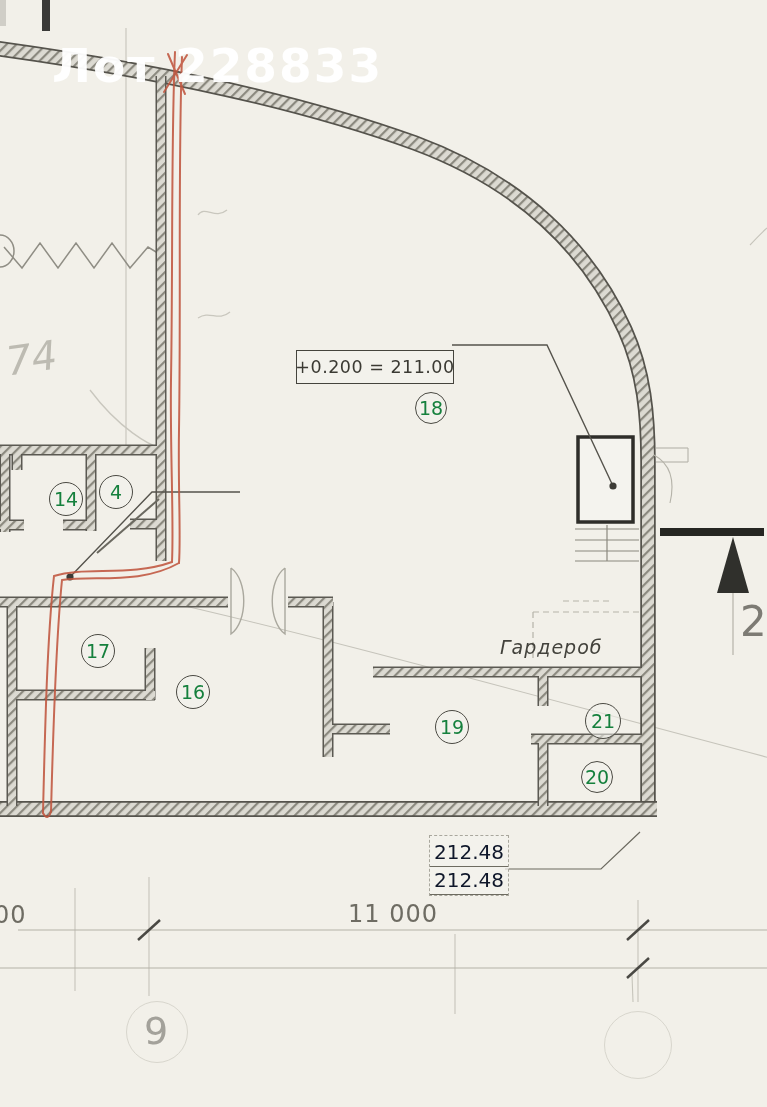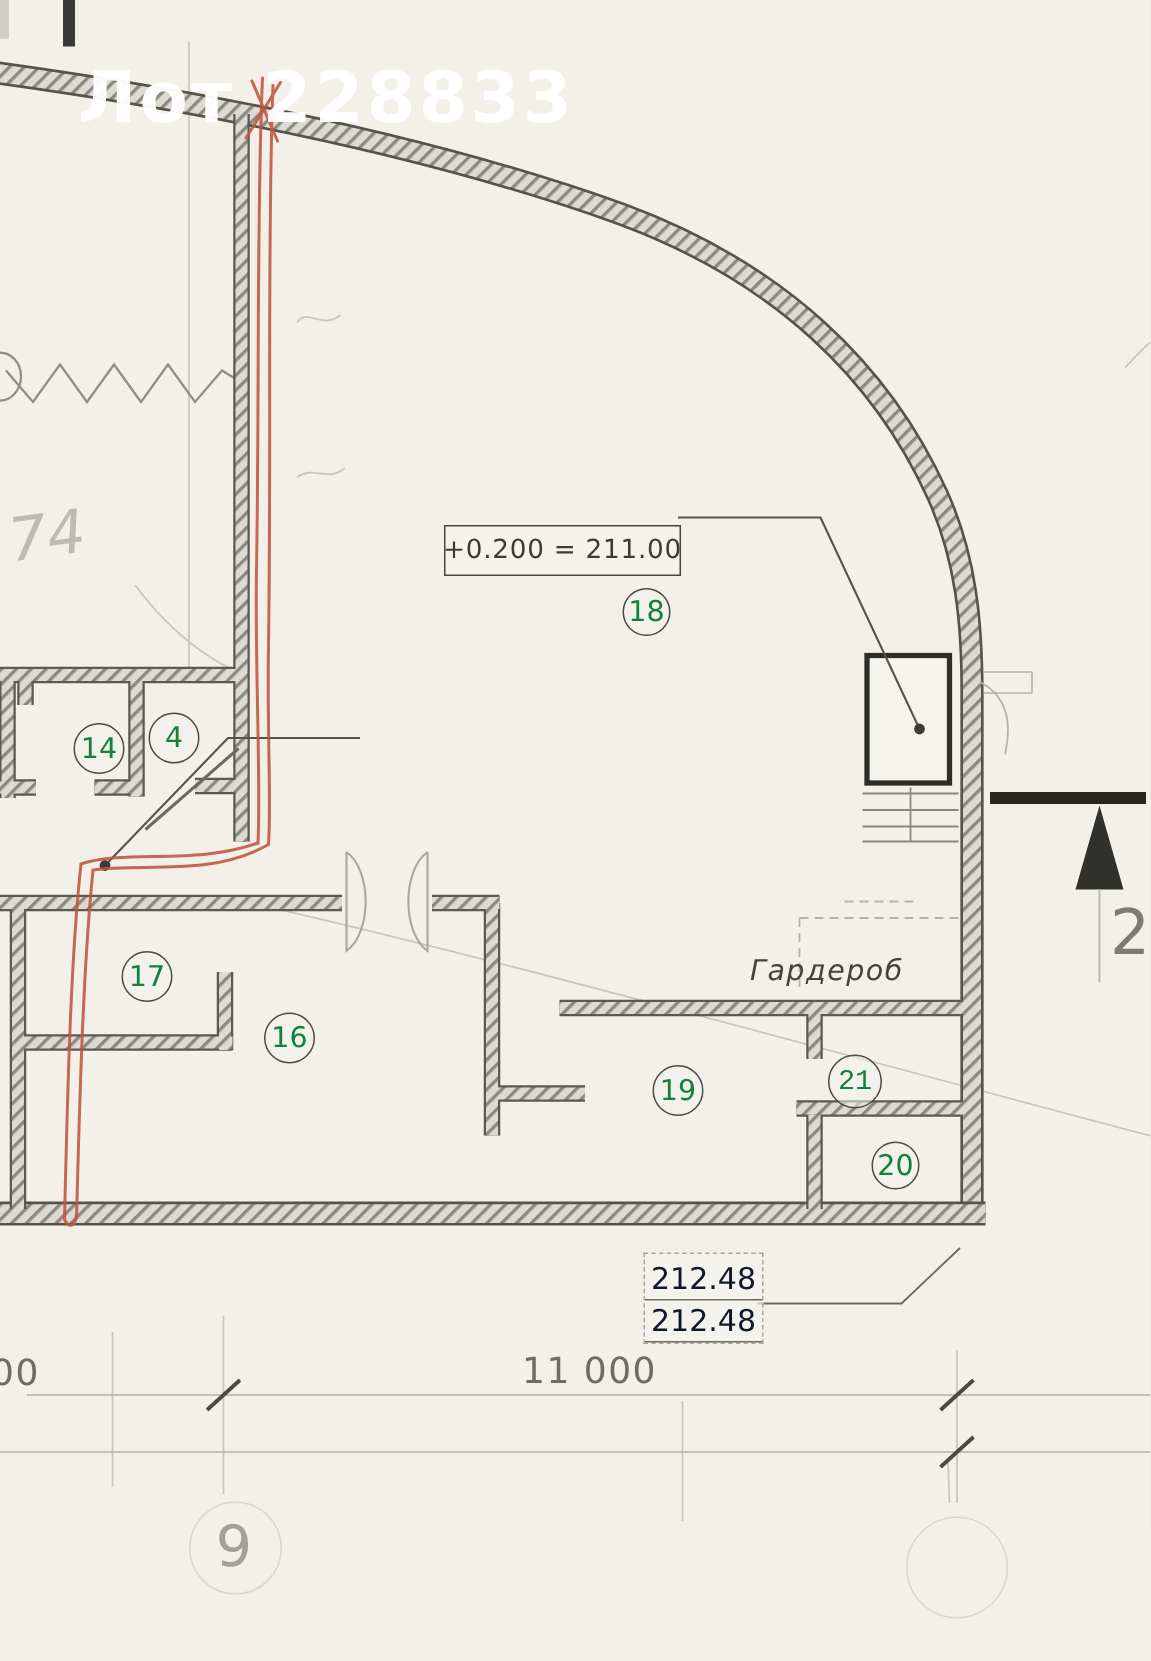--- a/index.html
+++ b/index.html
@@ -198,21 +198,21 @@
 
   <div class="overlay elev" style="left:296px;top:350px;width:156px;height:32px;">+0.200 = 211.00</div>
 
   <div class="overlay room" style="left:49px;top:482px;width:32px;height:32px;">14</div>
   <div class="overlay room" style="left:99px;top:475px;width:32px;height:32px;">4</div>
   <div class="overlay room" style="left:176px;top:675px;width:32px;height:32px;">16</div>
   <div class="overlay room" style="left:81px;top:634px;width:32px;height:32px;">17</div>
   <div class="overlay room" style="left:415px;top:392px;width:30px;height:30px;">18</div>
   <div class="overlay room" style="left:435px;top:710px;width:32px;height:32px;">19</div>
   <div class="overlay room" style="left:581px;top:761px;width:30px;height:30px;">20</div>
-  <div class="overlay room" style="left:552px;top:703px;width:34px;height:34px;font-family:Liberation Mono, monospace;">21</div>
+  <div class="overlay room" style="left:585px;top:703px;width:34px;height:34px;">21</div>
 
   <div class="overlay wardrobe" style="left:500px;top:618px;">Гардероб</div>
 
   <div class="overlay levelbox" style="left:429px;top:835px;width:66px;">
     <div class="lv">212.48</div>
     <div class="lv">212.48</div>
   </div>
 
   <div class="overlay dimtext" style="left:348px;top:900px;">11 000</div>
   <div class="overlay dimtext" style="left:-6px;top:901px;">00</div>

